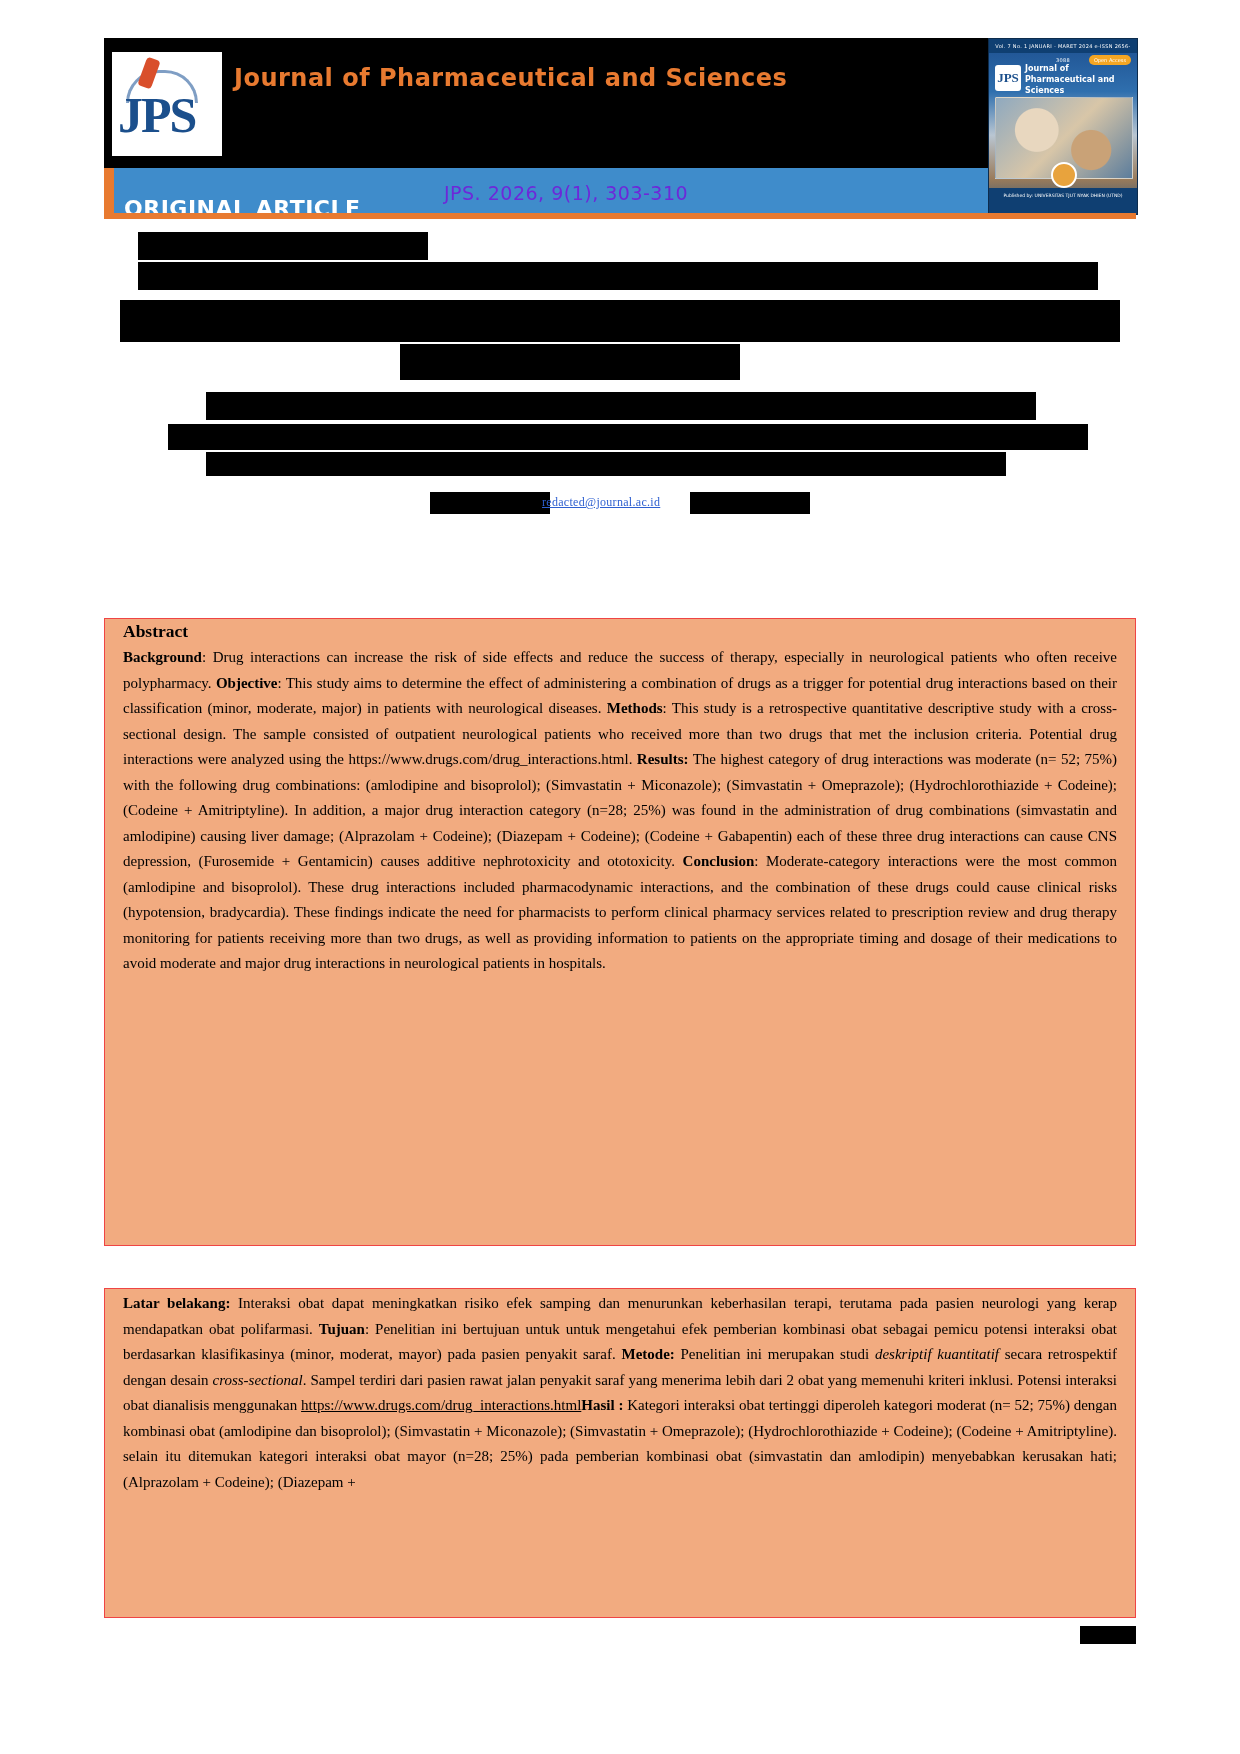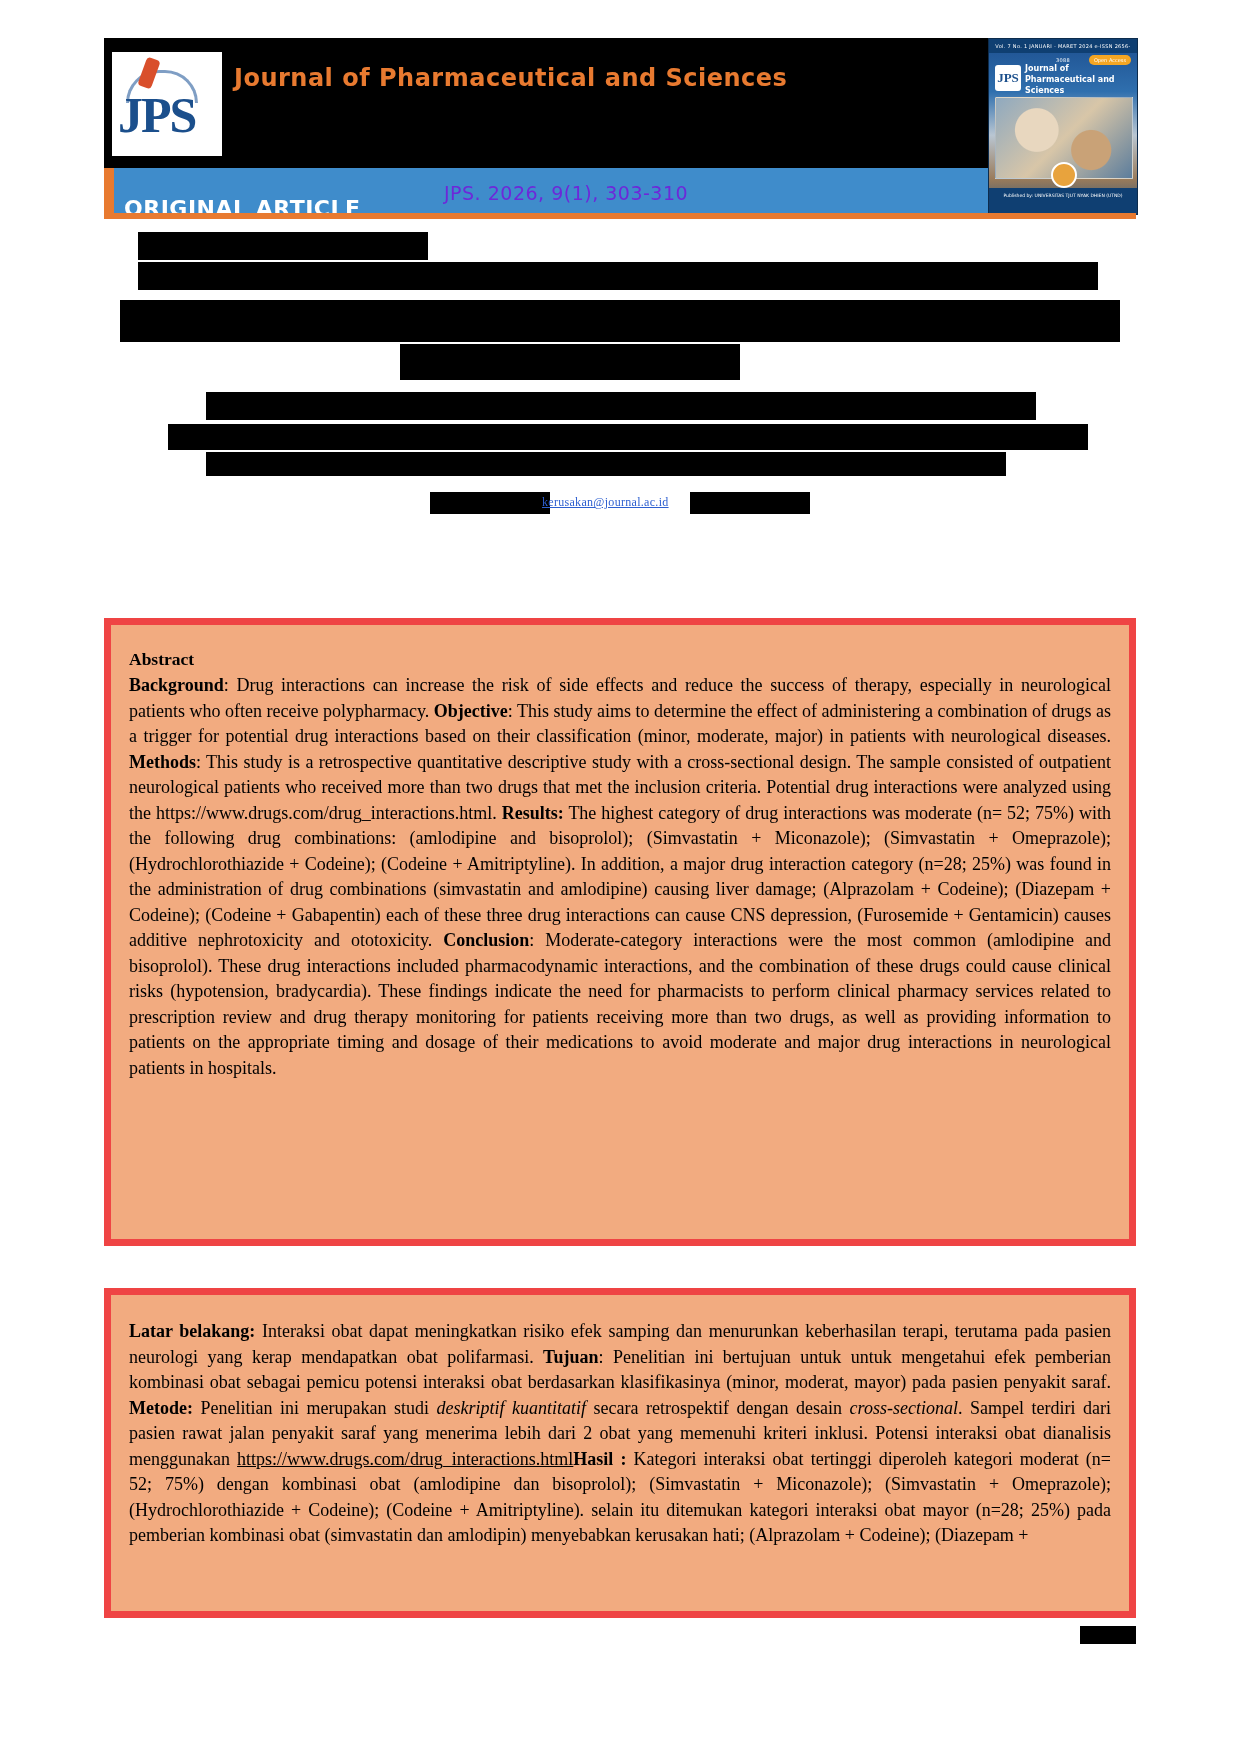--- a/index.html
+++ b/index.html
@@ -222,36 +222,36 @@
     font-size: 12px;
     text-decoration: underline;
     filter: blur(0.6px);
     letter-spacing: 0.3px;
   }
 
   
   .abstract-box {
     position: absolute;
     background: #f2ab80;
-    border: 7px solid #ef4444;
+    border: 1px solid #ef4444;
     box-sizing: border-box;
-    padding: 24px 18px 16px 18px;
+    padding: 2px 18px 16px 18px;
   }
   #abstract-en { left: 104px; top: 618px; width: 1032px; height: 628px; }
   #abstract-id { left: 104px; top: 1288px; width: 1032px; height: 330px; }
 
   .abs-heading {
     font-family: "Liberation Serif", serif;
     font-weight: bold;
     font-size: 17.5px;
     margin-bottom: 3px;
   }
   .abs-body {
     font-family: "Liberation Serif", serif;
-    font-size: 18px;
+    font-size: 15px;
     line-height: 25.5px;
     text-align: justify;
     margin: 0;
   }
   .abs-body b { font-weight: bold; }
   .abs-body i { font-style: italic; }
   .abs-body .u { text-decoration: underline; }
   .keywords {
     margin-top: 16px;
     font-family: "Liberation Serif", serif;
@@ -303,21 +303,21 @@
 
 <div class="redact" style="left:138px; top:232px; width:290px; height:28px;"></div>
 <div class="redact" style="left:138px; top:262px; width:960px; height:28px;"></div>
 <div class="redact" style="left:120px; top:300px; width:1000px; height:42px;"></div>
 <div class="redact" style="left:400px; top:344px; width:340px; height:36px;"></div>
 <div class="redact" style="left:206px; top:392px; width:830px; height:28px;"></div>
 <div class="redact" style="left:168px; top:424px; width:920px; height:26px;"></div>
 <div class="redact" style="left:206px; top:452px; width:800px; height:24px;"></div>
 <div class="redact" style="left:430px; top:492px; width:120px; height:22px;"></div>
 <div class="redact" style="left:690px; top:492px; width:120px; height:22px;"></div>
-<div class="link-text" style="left:542px; top:495px;">kerusakan@journal.ac.id</div>
+<div class="link-text" style="left:542px; top:495px;">redacted@journal.ac.id</div>
 
 <div class="abstract-box" id="abstract-en">
   <div class="abs-heading">Abstract</div>
   <p class="abs-body"><b>Background</b><span>: Drug interactions can increase the risk of side effects and reduce the success of therapy, especially in neurological patients who often receive polypharmacy. </span><b>Objective</b><span>: This study aims to determine the effect of administering a combination of drugs as a trigger for potential drug interactions based on their classification (minor, moderate, major) in patients with neurological diseases. </span><b>Methods</b><span>: This study is a retrospective quantitative descriptive study with a cross-sectional design. The sample consisted of outpatient neurological patients who received more than two drugs that met the inclusion criteria. Potential drug interactions were analyzed using the https://www.drugs.com/drug_interactions.html. </span><b>Results:</b><span> The highest category of drug interactions was moderate (n= 52; 75%) with the following drug combinations: (amlodipine and bisoprolol); (Simvastatin + Miconazole); (Simvastatin + Omeprazole); (Hydrochlorothiazide + Codeine); (Codeine + Amitriptyline). In addition, a major drug interaction category (n=28; 25%) was found in the administration of drug combinations (simvastatin and amlodipine) causing liver damage; (Alprazolam + Codeine); (Diazepam + Codeine); (Codeine + Gabapentin) each of these three drug interactions can cause CNS depression, (Furosemide + Gentamicin) causes additive nephrotoxicity and ototoxicity. </span><b>Conclusion</b><span>: Moderate-category interactions were the most common (amlodipine and bisoprolol). These drug interactions included pharmacodynamic interactions, and the combination of these drugs could cause clinical risks (hypotension, bradycardia). These findings indicate the need for pharmacists to perform clinical pharmacy services related to prescription review and drug therapy monitoring for patients receiving more than two drugs, as well as providing information to patients on the appropriate timing and dosage of their medications to avoid moderate and major drug interactions in neurological patients in hospitals.</span></p>
 </div>
 
 <div class="abstract-box" id="abstract-id">
   <p class="abs-body"><b>Latar belakang:</b><span> Interaksi obat dapat meningkatkan risiko efek samping dan menurunkan keberhasilan terapi, terutama pada pasien neurologi yang kerap mendapatkan obat polifarmasi. </span><b>Tujuan</b><span>: Penelitian ini bertujuan untuk untuk mengetahui efek pemberian kombinasi obat sebagai pemicu potensi interaksi obat berdasarkan klasifikasinya (minor, moderat, mayor) pada pasien penyakit saraf. </span><b>Metode:</b><span> Penelitian ini merupakan studi </span><i>deskriptif kuantitatif</i><span> secara retrospektif dengan desain </span><i>cross-sectional</i><span>. Sampel terdiri dari pasien rawat jalan penyakit saraf yang menerima lebih dari 2 obat yang memenuhi kriteri inklusi. Potensi interaksi obat dianalisis menggunakan </span><span class="u">https://www.drugs.com/drug_interactions.html</span><b>Hasil :</b><span> Kategori interaksi obat tertinggi diperoleh kategori moderat (n= 52; 75%) dengan kombinasi obat (amlodipine dan bisoprolol); (Simvastatin + Miconazole); (Simvastatin + Omeprazole); (Hydrochlorothiazide + Codeine); (Codeine + Amitriptyline). selain itu ditemukan kategori interaksi obat mayor (n=28; 25%) pada pemberian kombinasi obat (simvastatin dan amlodipin) menyebabkan kerusakan hati; (Alprazolam + Codeine); (Diazepam +</span></p>
 </div>
 

